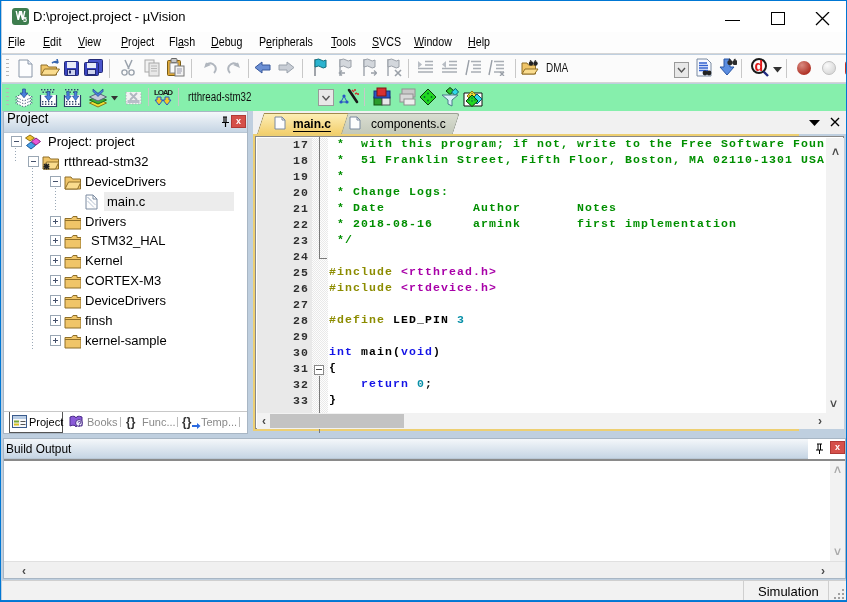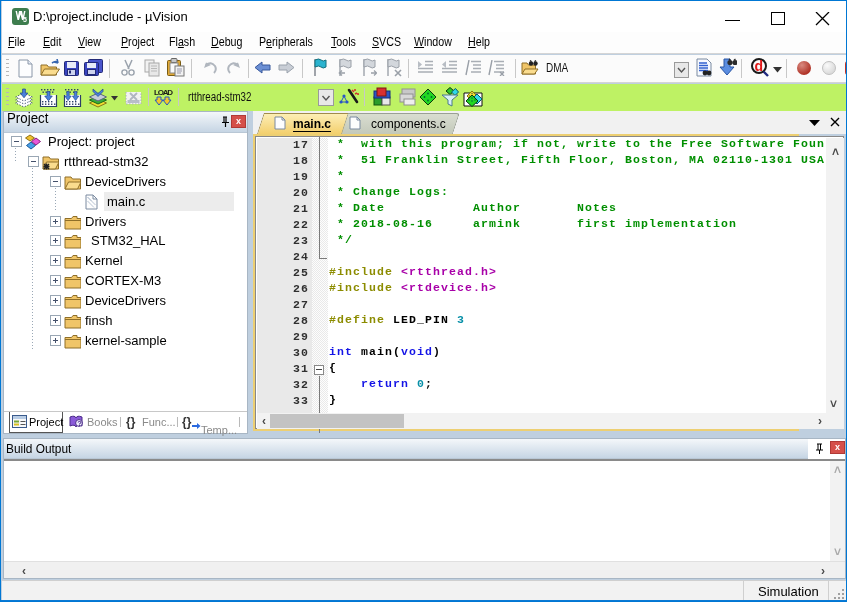--- a/index.html
+++ b/index.html
@@ -8,21 +8,21 @@
 .abs { position:absolute; }
 
 #titlebar { left:1px; top:0; width:845px; height:31px; background:#fff; }
 #title-text { left:31px; top:8px; font-size:13px; color:#000; }
 
 #menubar { left:1px; top:31px; width:845px; height:22px; background:#fdfdfd; font-size:13px; color:#000; border-bottom:1px solid #d5d5d5; }
 #menubar span.m { position:absolute; top:2px; transform:scaleX(0.82); transform-origin:0 50%; }
 u { text-decoration:underline; }
 
 #tb1 { left:1px; top:54px; width:845px; height:28px; background:#fbfbfb; border-bottom:1px solid #d5d5d5; }
-#tb2 { left:1px; top:83px; width:845px; height:27px; background:#bef264; }
+#tb2 { left:1px; top:83px; width:845px; height:27px; background:#86efac; }
 .grip { position:absolute; left:4px; top:4px; width:3px; height:20px;
   background-image:repeating-linear-gradient(to bottom,#b8b8b8 0 1px,transparent 1px 4px); }
 .tsep { position:absolute; top:4px; width:1px; height:19px; background:#c8c8c8; }
 
 #proj { left:2px; top:110px; width:245px; height:323px; background:#fff; border:1px solid #a8b6c4; }
 #proj-hdr { left:0; top:0; width:243px; height:21px; background:linear-gradient(#f4f7fa,#c6d5e4); border-bottom:1px solid #b9c7d5; }
 #proj-hdr .t { position:absolute; left:3px; top:-2px; font-size:14px; color:#000; transform:scaleX(0.95); transform-origin:0 50%; }
 .closebox { position:absolute; width:15px; height:13px; background:#d5504a; border:1px solid #b03a36; color:#fff; font-size:9px; font-weight:bold; text-align:center; line-height:11px; }
 .tree-row { position:absolute; height:20px; font-size:13px; color:#000; white-space:nowrap; }
 .pm { position:absolute; width:11px; height:11px; background:#fff; border:1px solid #9aa7b4; text-align:center; }
@@ -50,21 +50,21 @@
 </style>
 </head>
 <body>
 
 <div class="abs" id="titlebar">
   <svg class="abs" style="left:10px;top:7px" width="17" height="17" viewBox="0 0 17 17">
     <rect x="0" y="0" width="17" height="17" rx="3" fill="#3e7d4e"></rect>
     <path d="M3.5 3 L5 3 L6 8 L7 3 L10 3 L11 8 L12 3 L13.5 3 L11.5 12 L10 12 L8.5 6.5 L7 12 L5.5 12 Z" fill="#fff"></path>
     <text x="11" y="14" font-size="7" fill="#fff" font-family="Liberation Sans" font-weight="bold">5</text>
   </svg>
-  <div class="abs" id="title-text">D:\project.include - µVision</div>
+  <div class="abs" id="title-text">D:\project.project - µVision</div>
   <div class="abs" style="left:723px;top:19px;width:15px;height:1px;background:#000"></div>
   <div class="abs" style="left:769px;top:11px;width:14px;height:13px;border:1px solid #000"></div>
   <svg class="abs" style="left:813px;top:11px" width="15" height="14" viewBox="0 0 15 14">
       <path d="M1 0 L14 13 M14 0 L1 13" stroke="#000" stroke-width="1.3"></path>
     </svg>
 </div>
 
 <div class="abs" id="menubar">
   <span class="m" style="left:6px"><u>F</u>ile</span>
   <span class="m" style="left:41px"><u>E</u>dit</span>
@@ -468,21 +468,21 @@
       </svg>
     <span class="abs" style="left:83px;top:4px;">Books</span>
     <span class="abs" style="left:115px;top:3px;color:#b0b0b0">|</span>
     <span class="abs" style="left:122px;top:3px;color:#333;font-weight:bold;font-size:12px">{}</span>
     <span class="abs" style="left:138px;top:4px;text-align:right;">Func...</span>
     <span class="abs" style="left:172px;top:3px;color:#b0b0b0">|</span>
     <span class="abs" style="left:178px;top:3px;color:#333;font-weight:bold;font-size:12px">{}</span>
     <svg class="abs" style="left:188px;top:11px" width="9" height="7" viewBox="0 0 9 7">
         <path d="M0 2 h5 v-2 l3.5 3 l-3.5 3 v-2 h-5z" fill="#2a6ae0"></path>
       </svg>
-    <span class="abs" style="left:197px;top:12px;">Temp...</span>
+    <span class="abs" style="left:197px;top:4px;">Temp...</span>
     <span class="abs" style="left:234px;top:3px;color:#b0b0b0">|</span>
   </div>
 </div>
 
 <div class="abs" id="edit-tabs">
   <div class="abs" style="left:4px;top:2px;width:88px;height:21px;background:linear-gradient(#fdeeb5,#f3cf6d);border:1px solid #a08b4a;border-bottom:none;transform:skewX(-18deg);transform-origin:bottom left;border-radius:0 3px 0 0;"></div>
   <div class="abs" style="left:88px;top:2px;width:112px;height:21px;background:linear-gradient(#d9ddd1,#c3c9ba);border:1px solid #9aa094;border-bottom:none;transform:skewX(-18deg);transform-origin:bottom left;border-radius:0 3px 0 0;"></div>
   <svg class="abs" style="left:21px;top:5px" width="12" height="14" viewBox="0 0 12 14">
       <path d="M1 1 h7 l3 3 v9 h-10z" fill="#fdfdfd" stroke="#7a8aa0"></path>
       <path d="M8 1 v3 h3" fill="none" stroke="#7a8aa0"></path>

